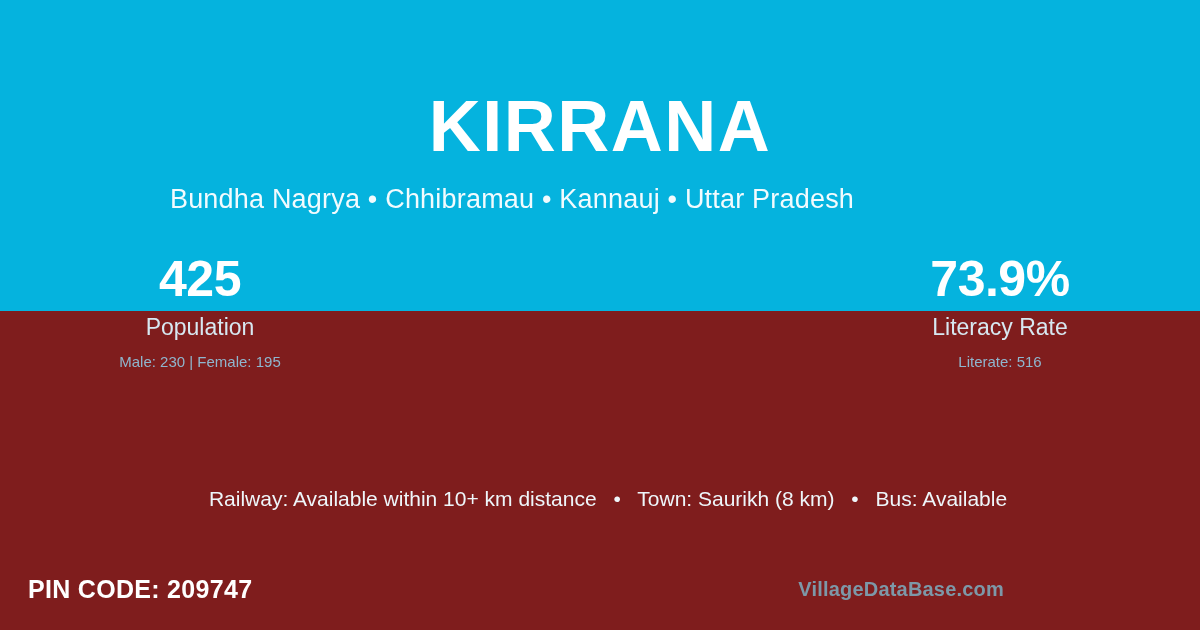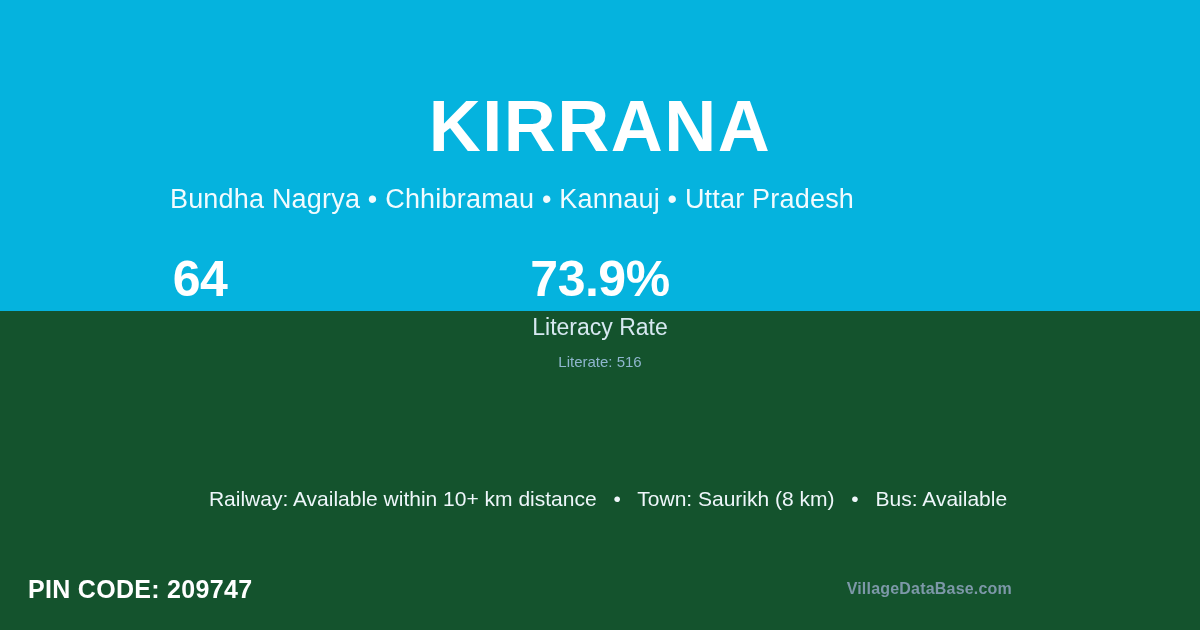--- a/index.html
+++ b/index.html
@@ -10,21 +10,21 @@
     width: 1200px;
     height: 630px;
     overflow: hidden;
     font-family: "Liberation Sans", sans-serif;
     background: #04527e;
   }
   .card {
     position: relative;
     width: 1200px;
     height: 630px;
-    background: #14532d;
+    background: #7f1d1d;
   }
   
   .top-band {
     position: absolute;
     left: 0;
     top: 0;
     width: 1200px;
     height: 311px;
     background: #05b3de;
   }
@@ -121,46 +121,50 @@
     top: 0;
     color: #ffffff;
     font-size: 25px;
     font-weight: 700;
     line-height: 34px;
     letter-spacing: 0.3px;
     white-space: nowrap;
   }
   .brand {
     position: absolute;
-    right: 20px;
+    right: 28px;
     top: 2px;
     color: #7d98a8;
-    font-size: 16px;
+    font-size: 20px;
     font-weight: 700;
     line-height: 30px;
     letter-spacing: 0.2px;
     white-space: nowrap;
   }
 </style>
 </head>
 <body>
 
 <div class="card">
 
   <div class="top-band"></div>
 
   <div class="village-title">KIRRANA</div>
 
   <div class="village-subtitle">Bundha Nagrya • Chhibramau • Kannauj • Uttar Pradesh</div>
 
   <div class="stats-row">
 
+    <div class="stat-col">
+      <div class="stat-value">425</div>
+      <div class="stat-label">Population</div>
+      <div class="stat-sub">Male: 230 | Female: 195</div>
+    </div>
 
     <div class="stat-col">
-      <div class="stat-value">64</div>
     </div>
 
     <div class="stat-col">
       <div class="stat-value">73.9%</div>
       <div class="stat-label">Literacy Rate</div>
       <div class="stat-sub">Literate: 516</div>
     </div>
 
   </div>
 

